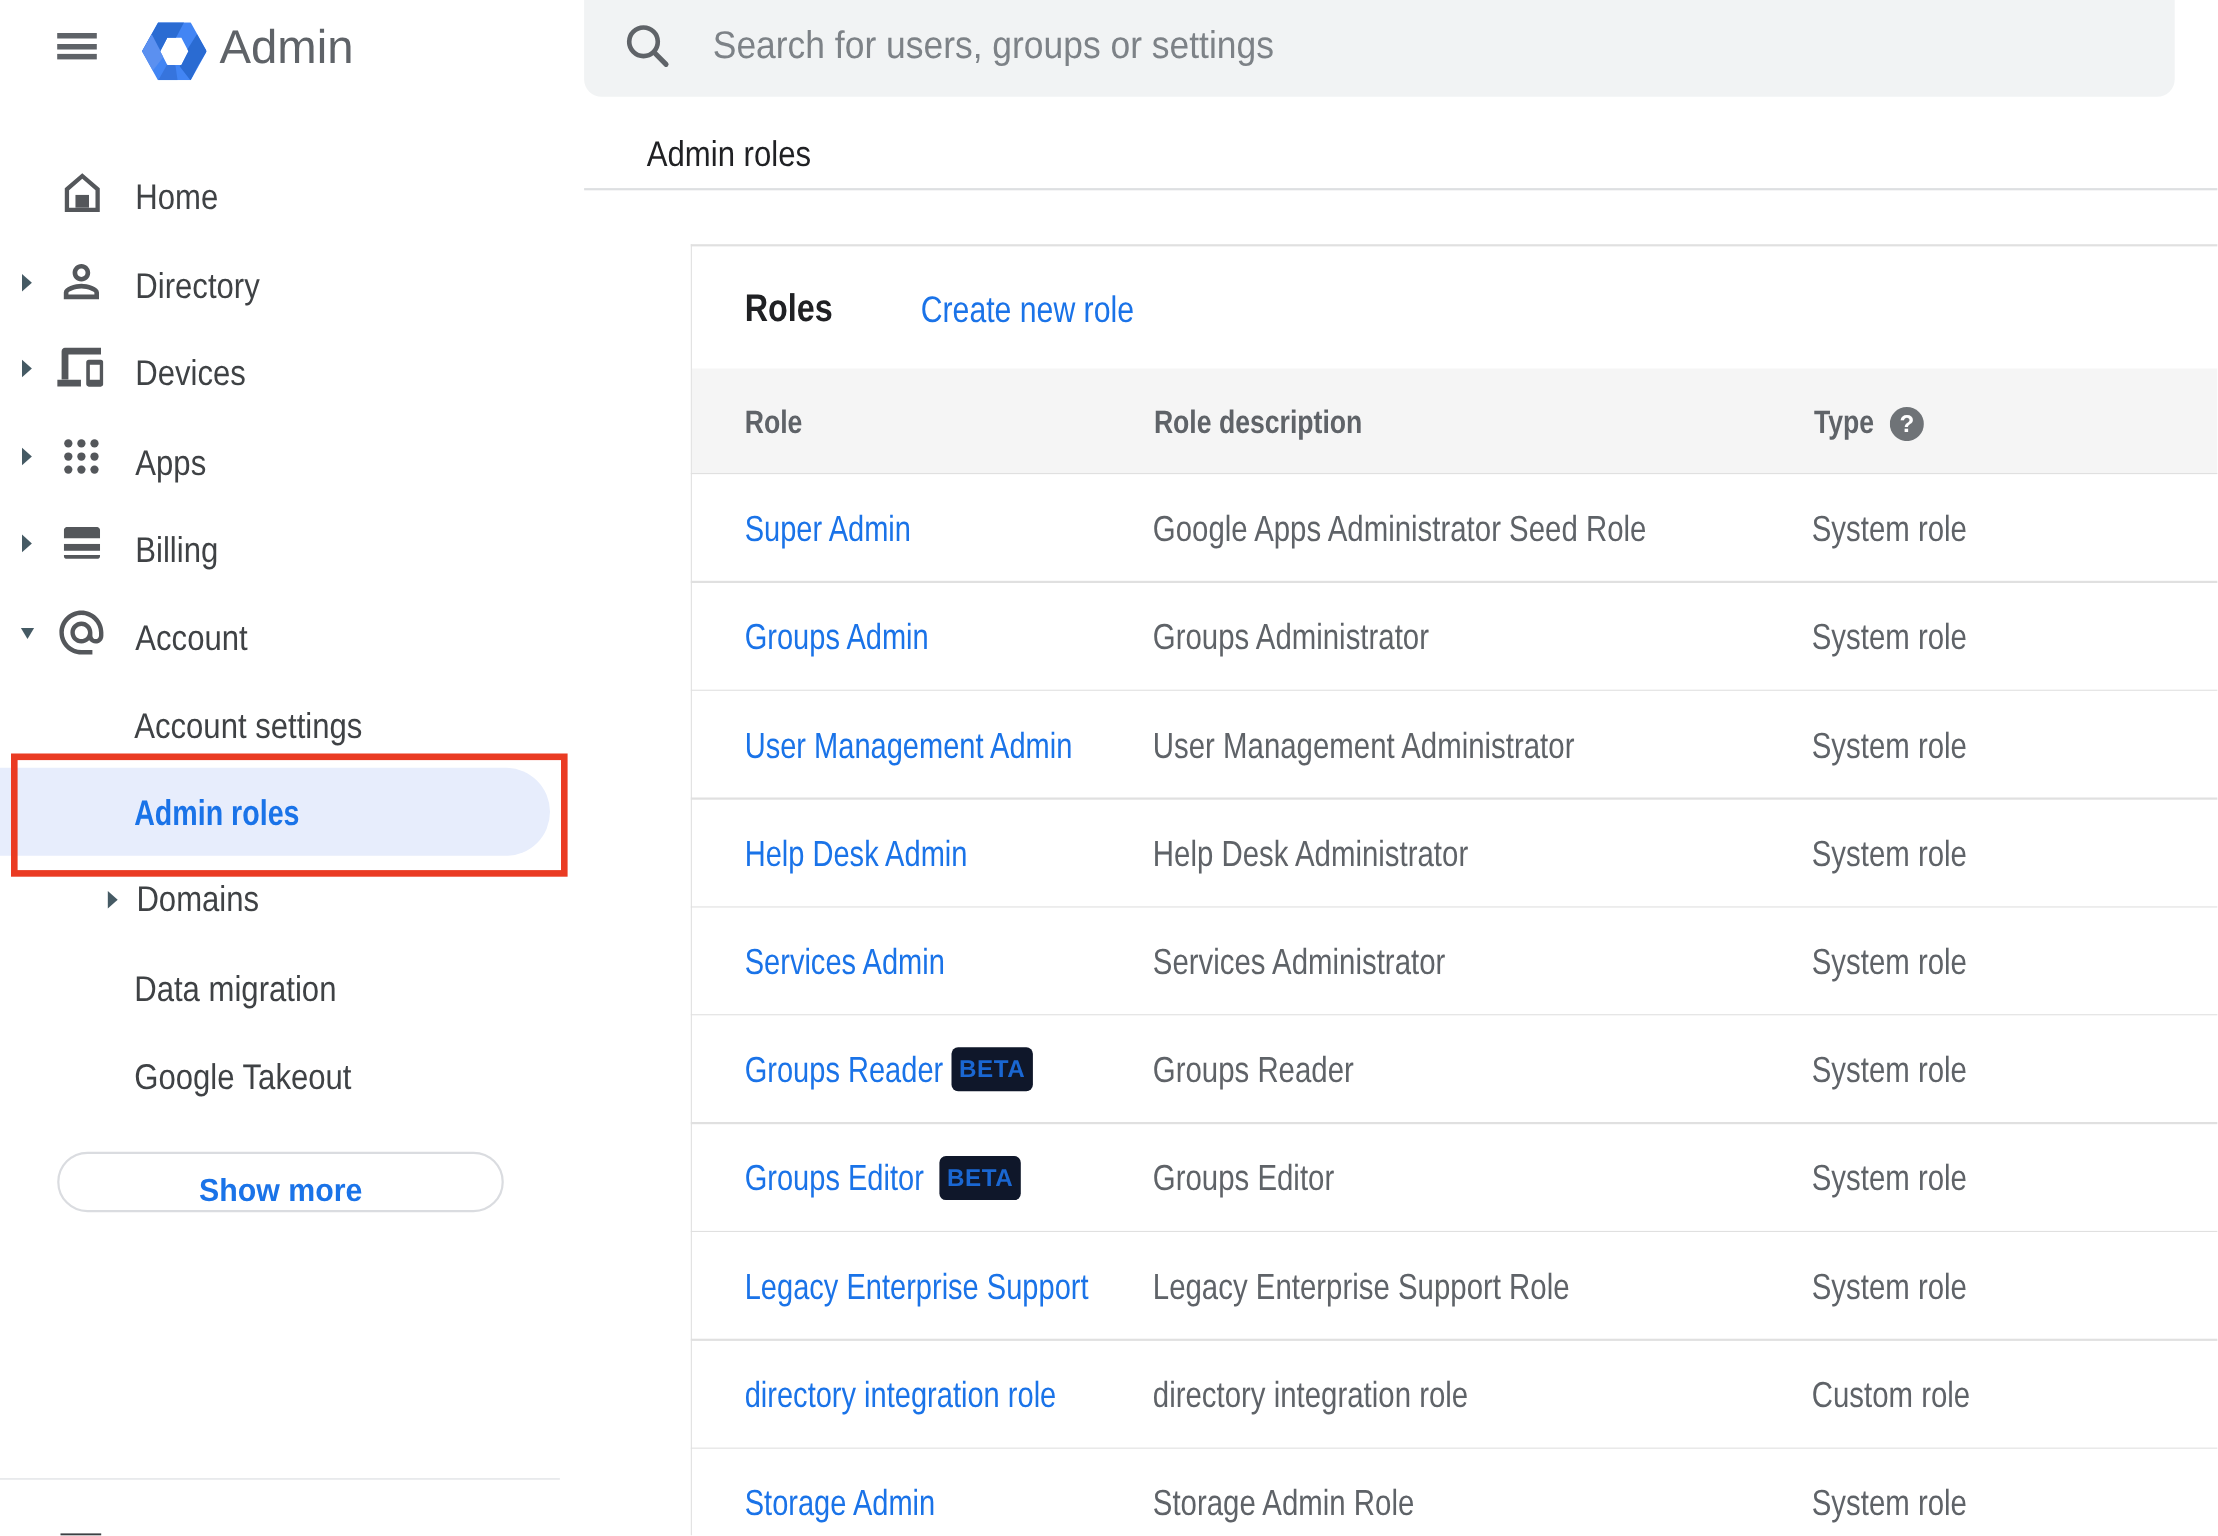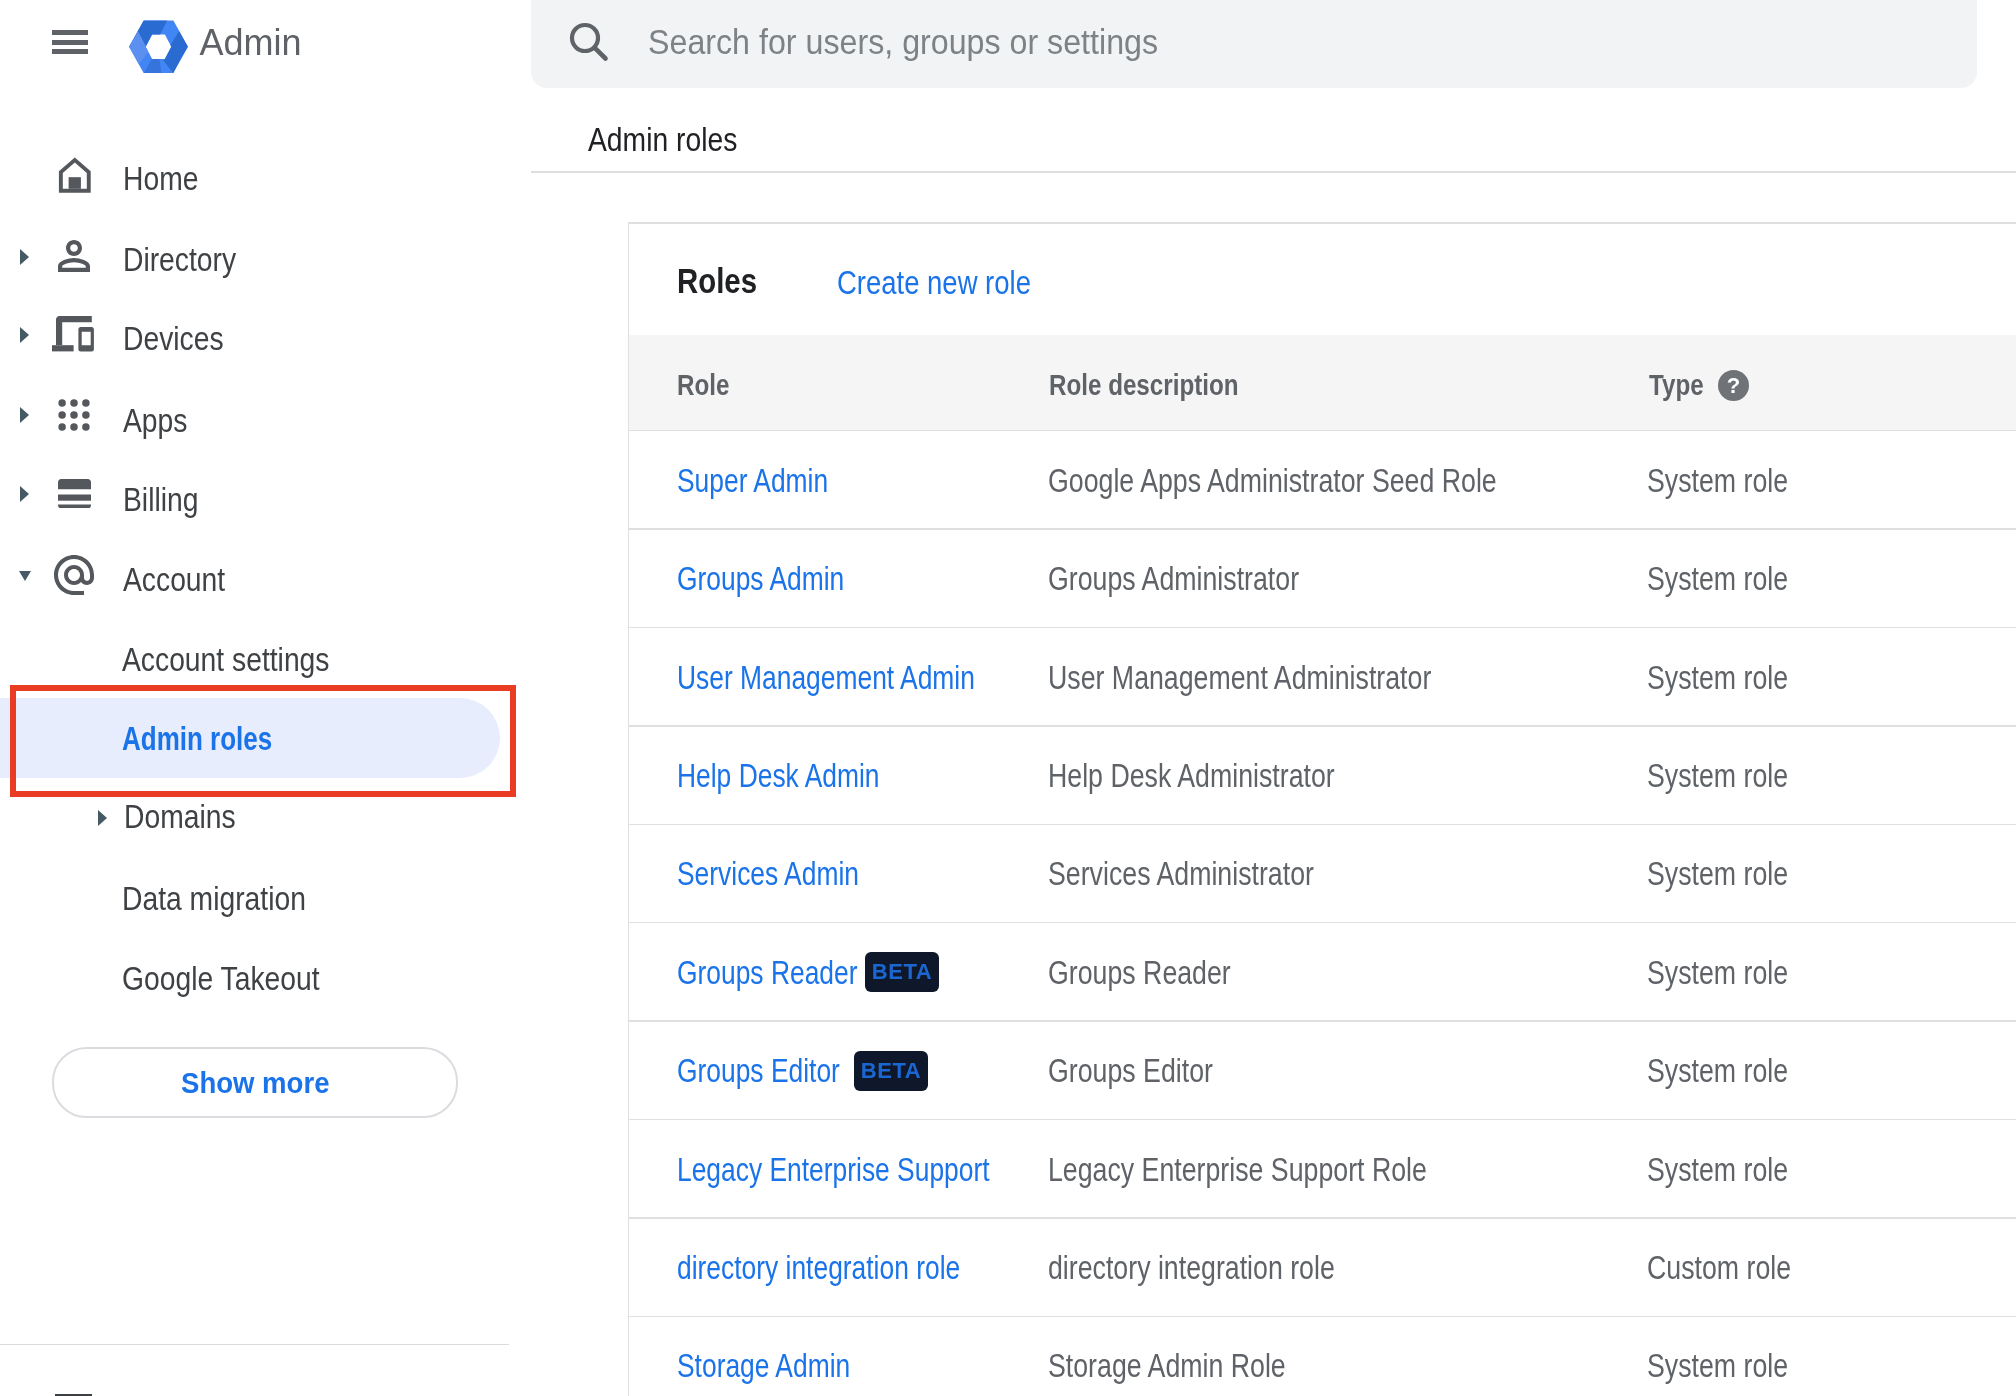--- a/index.html
+++ b/index.html
@@ -33,21 +33,21 @@
   </defs>
   <g clip-path="url(#ring)">
     <rect x="0" y="0" width="60" height="54" fill="#4285f4"></rect>
     <polygon points="0,27 15,0 39,0 25,27" fill="#2a6bd2"></polygon>
     <polygon points="60,27 51,11 41,27 35,41 45,54 52,40" fill="#2a6bd2"></polygon>
     <polygon points="15,54 24,38 31,40 33,54" fill="#3674dd"></polygon>
     <polygon points="0,27 9,11 20,32 10,45" fill="#5b90f0"></polygon>
   </g>
 </svg>
 
-<div class="abs" style="left:199.5px; top:14.5px; font-size:36px; line-height:56px; color:#5f6368;">Admin</div>
+<div class="abs" style="left:199.5px; top:14.5px; font-size:43px; line-height:56px; color:#5f6368;">Admin</div>
 
 <div class="abs" style="left:530.7px; top:-20px; width:1446px; height:108px; border-radius:16px; background:#f1f3f4;"></div>
 <svg class="abs" style="left:566px; top:19px;" width="44" height="44" viewBox="0 0 44 44">
   <circle cx="19" cy="19" r="13" fill="none" stroke="#5f6368" stroke-width="4.2"></circle>
   <line x1="28.8" y1="28.8" x2="39.5" y2="39.5" stroke="#5f6368" stroke-width="4.6" stroke-linecap="round"></line>
 </svg>
 <div class="abs" style="left:648px; top:22px; font-size:35px; line-height:40px; color:#7d8287; transform:scaleX(0.92); transform-origin:left center;">Search for users, groups or settings</div>
 
 <svg class="icon" style="left:56.5px; top:157px;" width="36" height="36" viewBox="0 0 36 36" fill="#54575b">
   <path d="M17.8 0.4 L1.9 14.2 V35.7 H33.7 V14.2 Z M17.8 5.6 L29.8 16 V31.8 H5.8 V16 Z" fill-rule="evenodd"></path>
@@ -101,21 +101,21 @@
 
 <div class="abs" style="left:-50px; top:698.3px; width:550px; height:79.3px; background:#e7edfc; border-radius:0 40px 40px 0;"></div>
 <div class="navtext" style="left:122px; top:718.8px; color:#1a73e8; font-weight:bold; transform:scaleX(0.8);">Admin roles</div>
 <div class="abs" style="left:10px; top:685px; width:505.5px; height:112px; border:6.2px solid #ea3b23;"></div>
 
 <div class="tri-r" style="left:98px; top:809.8px;"></div>
 <div class="navtext" style="left:123.5px; top:797.3px;">Domains</div>
 <div class="navtext" style="left:122px; top:879.1px;">Data migration</div>
 <div class="navtext" style="left:122px; top:959.2px;">Google Takeout</div>
 
-<div class="abs" style="left:51.5px; top:1047px; width:406.5px; height:71px; border:2px solid #dadce0; border-radius:34.5px;">
+<div class="abs" style="left:51.5px; top:1047px; width:406.5px; height:55px; border:2px solid #dadce0; border-radius:34.5px;">
   <div style="width:100%; text-align:center; font-size:29px; line-height:69px; color:#1a73e8; font-weight:bold; transform:scaleX(0.95);">Show more</div>
 </div>
 
 <div class="abs" style="left:0; top:1344px; width:509px; height:1.4px; background:#dadce0;"></div>
 <div class="abs" style="left:55px; top:1393.6px; width:37px; height:2.4px; background:#3c4043;"></div>
 
 <div class="abs" style="left:587.5px; top:120px; font-size:32.5px; line-height:40px; color:#202124; transform:scaleX(0.87); transform-origin:left center;">Admin roles</div>
 <div class="abs" style="left:530.7px; top:171px; right:0; height:1.5px; background:#dddfe1;"></div>
 
 <div class="abs" style="left:627.7px; top:222.4px; bottom:0; width:1.4px; background:#e0e0e0;"></div>

